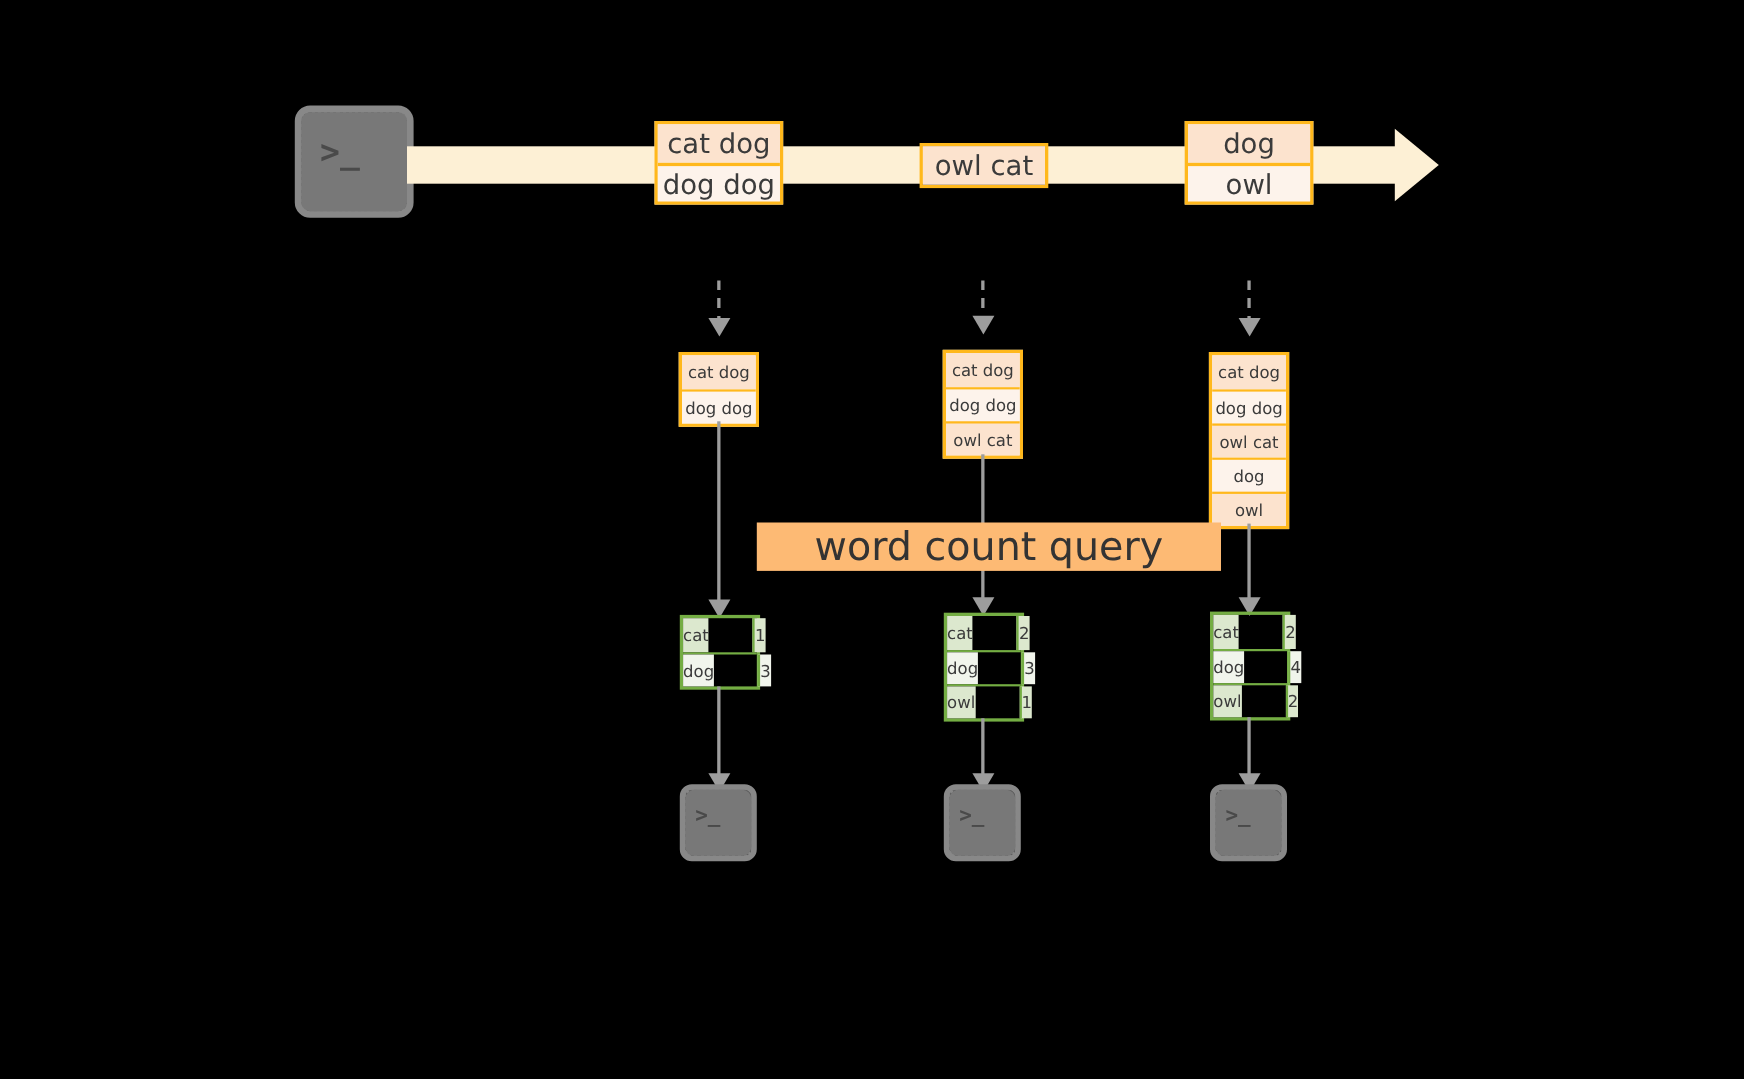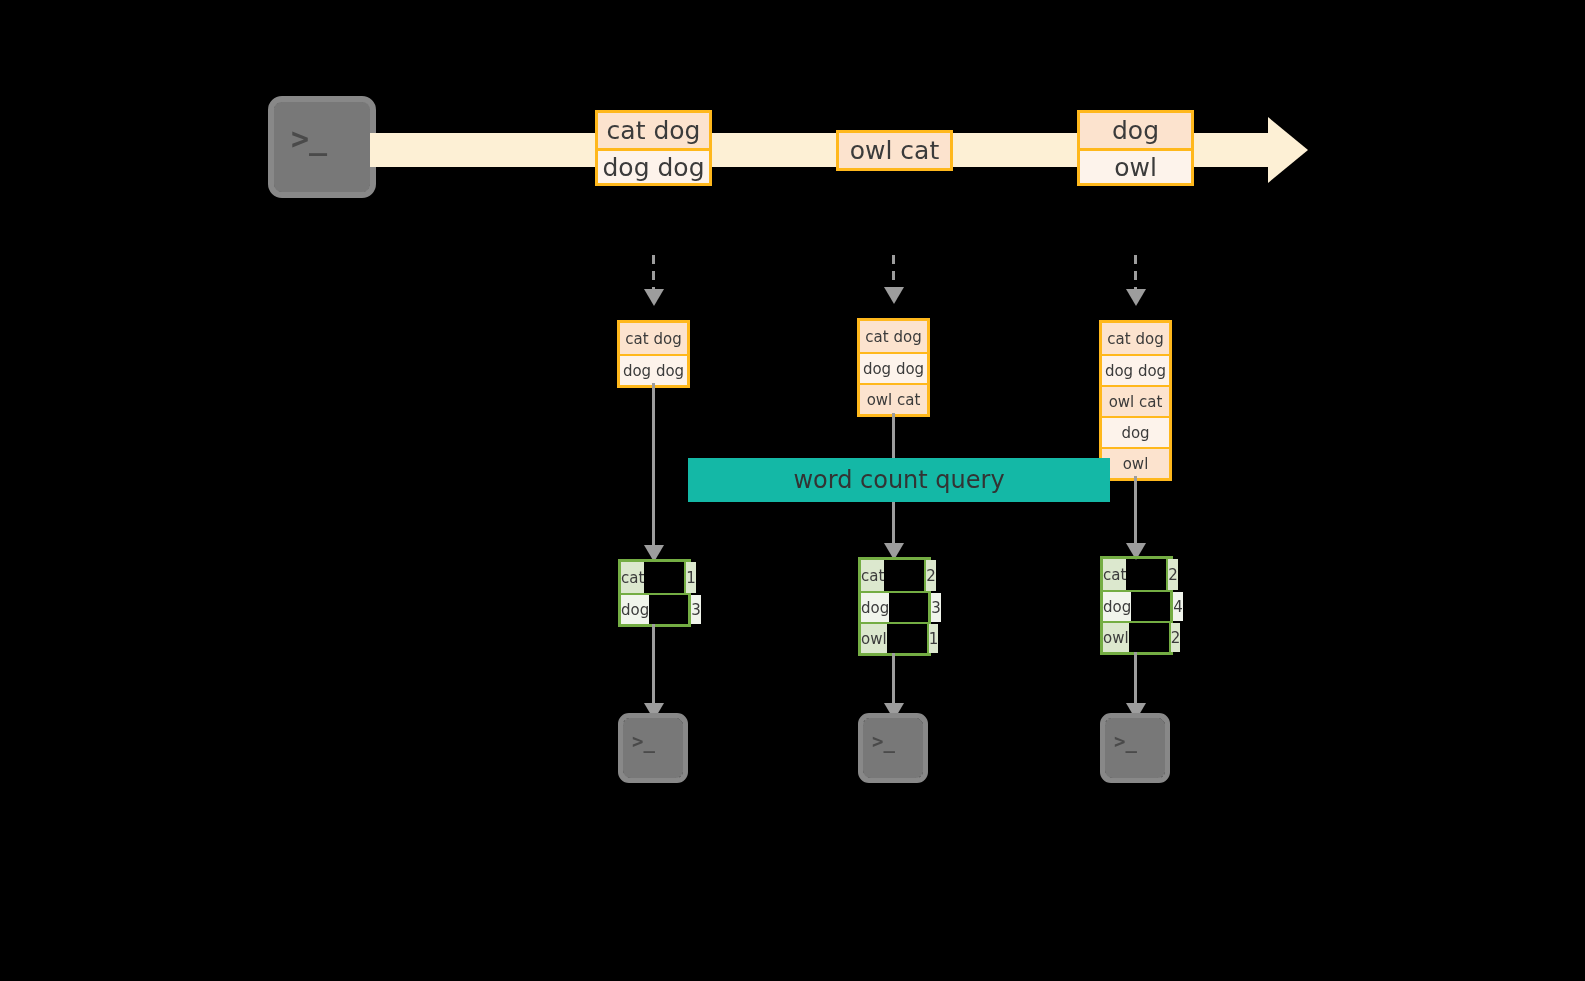--- a/index.html
+++ b/index.html
@@ -103,25 +103,26 @@
   .vhead {
     position: absolute; width: 0; height: 0;
     border-left: 10px solid transparent;
     border-right: 10px solid transparent;
     border-top: 17px solid #9d9d9d;
   }
 
   
   .query-label {
     position: absolute;
-    background: #14b8a6;
+    background: #fdba74;
     display: flex; align-items: center; justify-content: center;
     color: #333;
-    font-size: 24px;
+    font-size: 36px;
     white-space: nowrap;
+    margin-top: 17px;
   }
 </style>
 </head>
 <body>
 
 <div id="stage">
 
   <div class="terminal" style="left:268px; top:96px; width:108px; height:102px;">
     <div class="inner">
       <span class="prompt" style="left:17px; top:22px; font-size:30px;">&gt;_</span>

